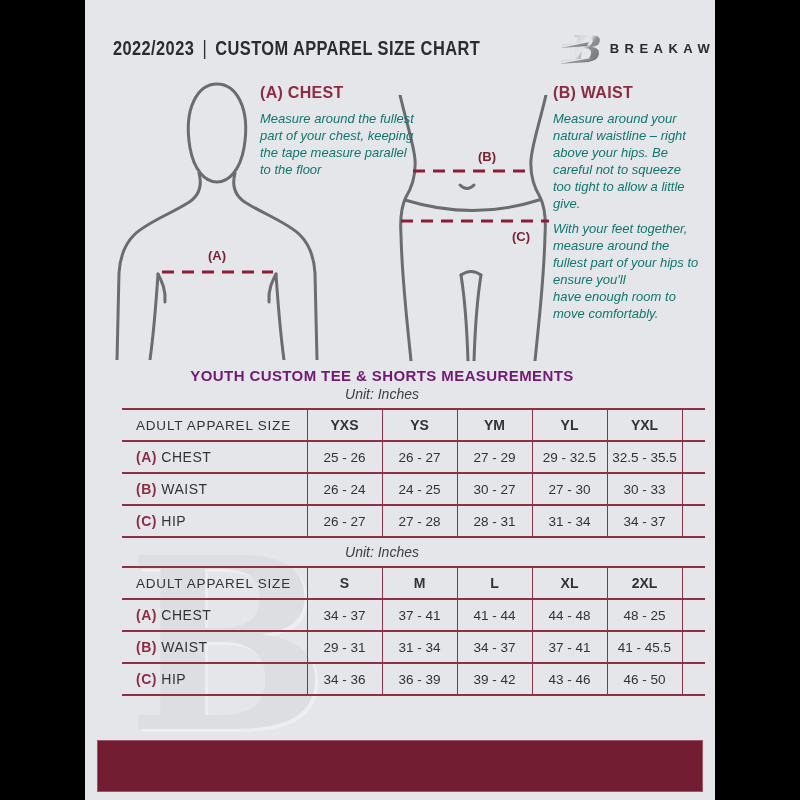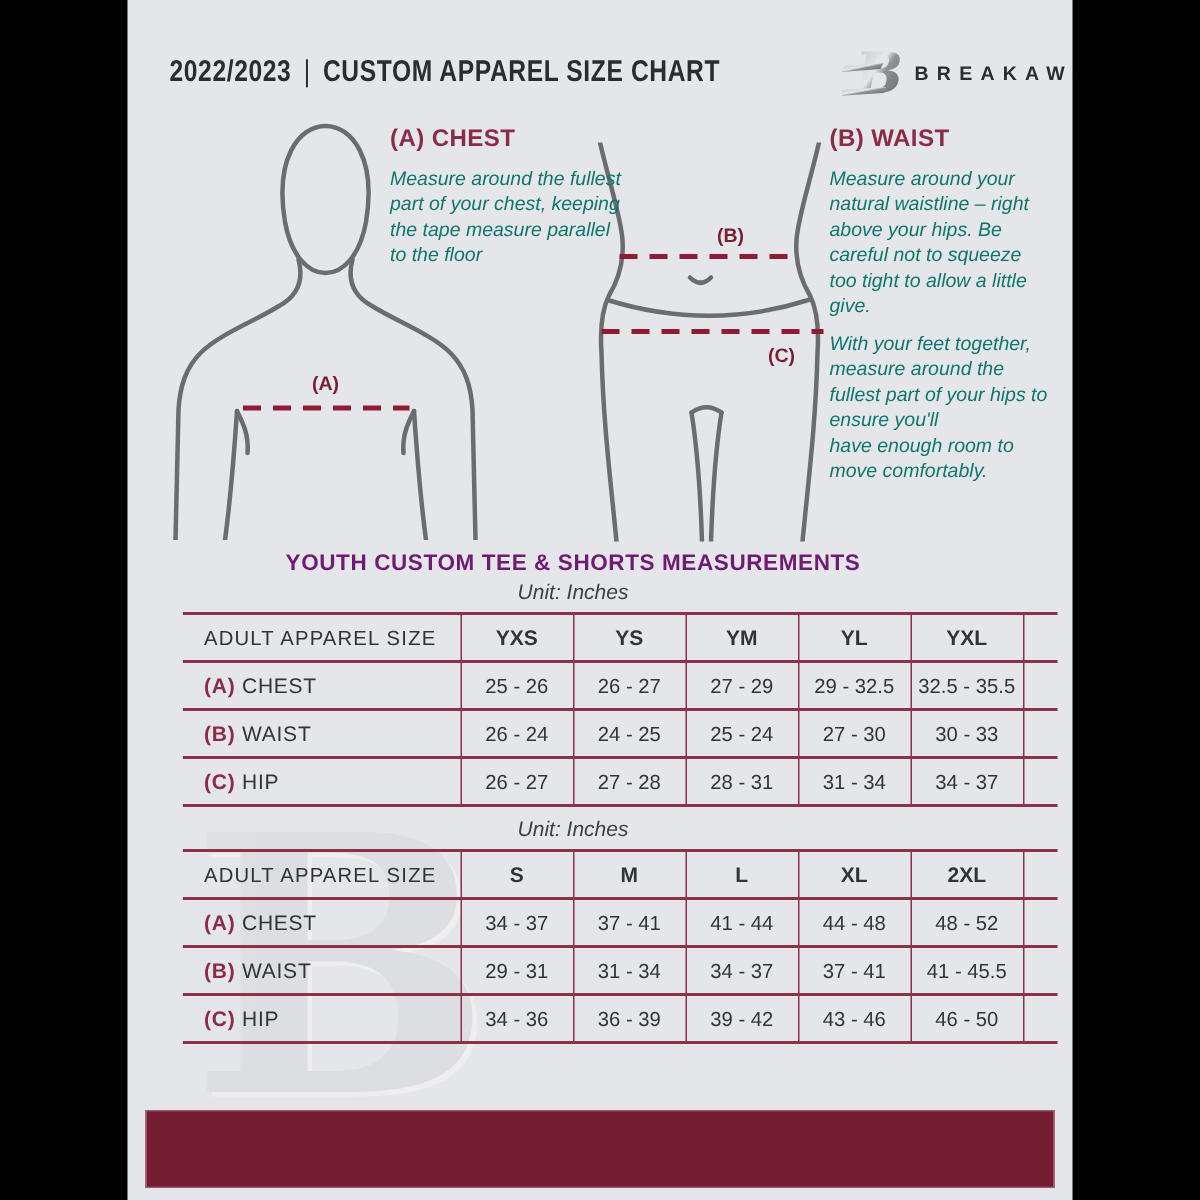--- a/index.html
+++ b/index.html
@@ -217,21 +217,21 @@
             <td class="size-col">26 - 27</td>
             <td class="size-col">27 - 29</td>
             <td class="size-col">29 - 32.5</td>
             <td class="size-col">32.5 - 35.5</td>
             <td class="spacer-col"></td>
           </tr>
           <tr>
             <td class="label-col row-label-cell"><span class="row-prefix">(B)</span><span> WAIST</span></td>
             <td class="size-col">26 - 24</td>
             <td class="size-col">24 - 25</td>
-            <td class="size-col">25 - 24</td>
+            <td class="size-col">30 - 27</td>
             <td class="size-col">27 - 30</td>
             <td class="size-col">30 - 33</td>
             <td class="spacer-col"></td>
           </tr>
           <tr>
             <td class="label-col row-label-cell"><span class="row-prefix">(C)</span><span> HIP</span></td>
             <td class="size-col">26 - 27</td>
             <td class="size-col">27 - 28</td>
             <td class="size-col">28 - 31</td>
             <td class="size-col">31 - 34</td>
@@ -265,21 +265,21 @@
             <th class="spacer-col"></th>
           </tr>
         </thead>
         <tbody>
           <tr>
             <td class="label-col row-label-cell"><span class="row-prefix">(A)</span><span> CHEST</span></td>
             <td class="size-col">34 - 37</td>
             <td class="size-col">37 - 41</td>
             <td class="size-col">41 - 44</td>
             <td class="size-col">44 - 48</td>
-            <td class="size-col">48 - 52</td>
+            <td class="size-col">48 - 25</td>
             <td class="spacer-col"></td>
           </tr>
           <tr>
             <td class="label-col row-label-cell"><span class="row-prefix">(B)</span><span> WAIST</span></td>
             <td class="size-col">29 - 31</td>
             <td class="size-col">31 - 34</td>
             <td class="size-col">34 - 37</td>
             <td class="size-col">37 - 41</td>
             <td class="size-col">41 - 45.5</td>
             <td class="spacer-col"></td>

